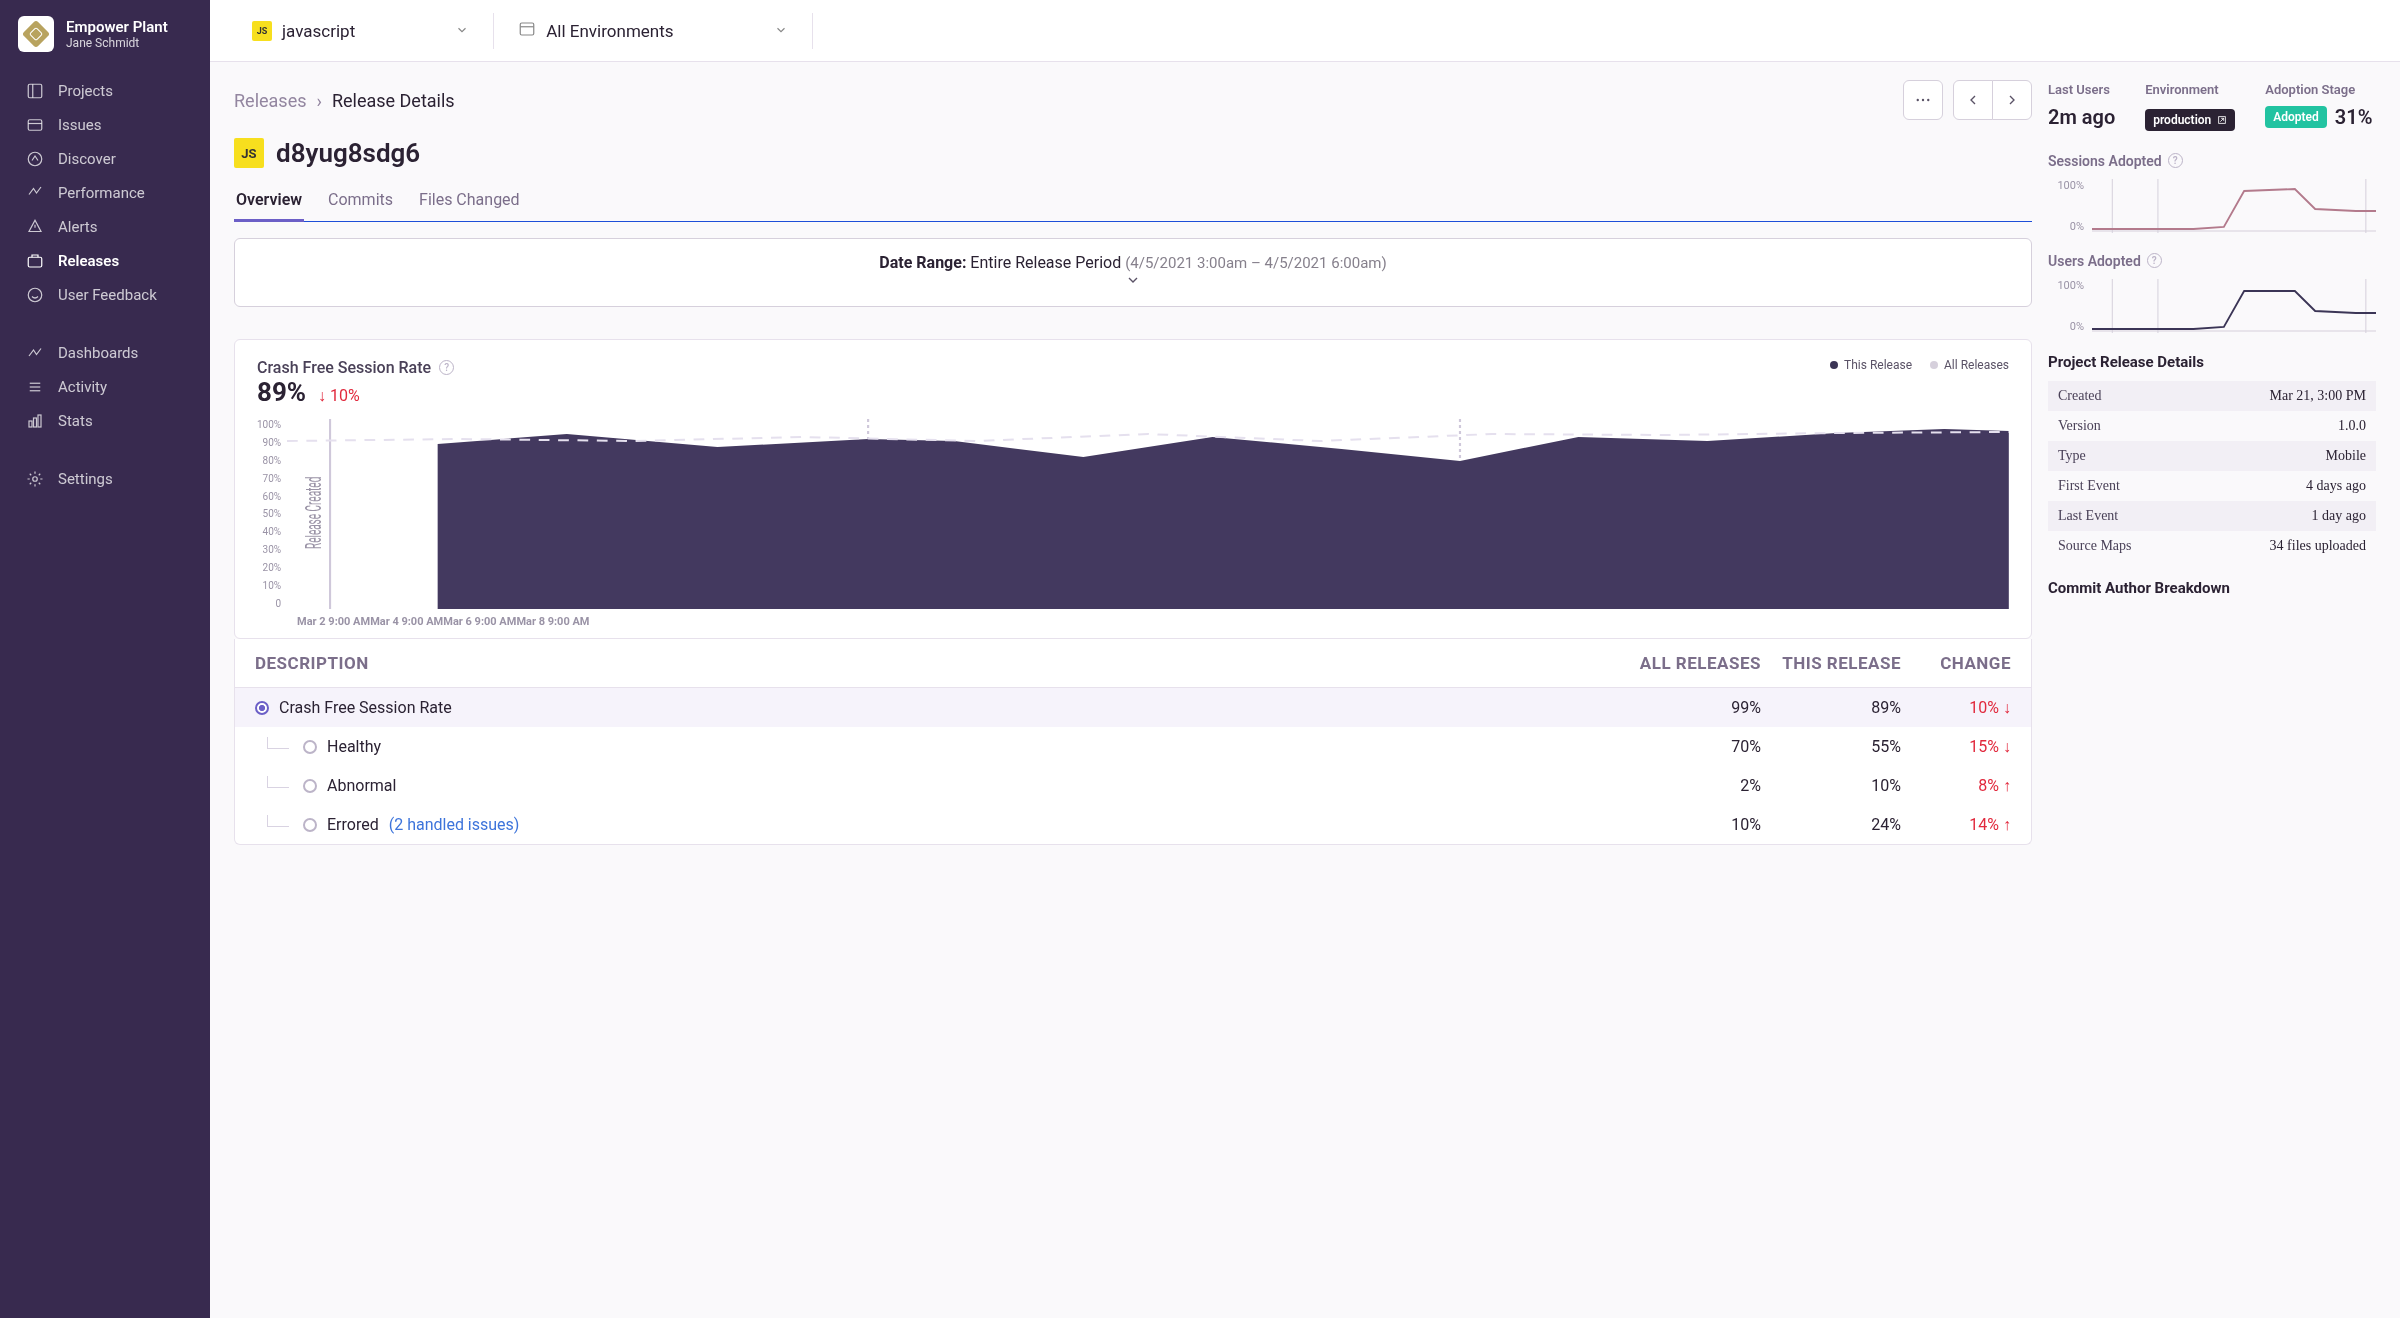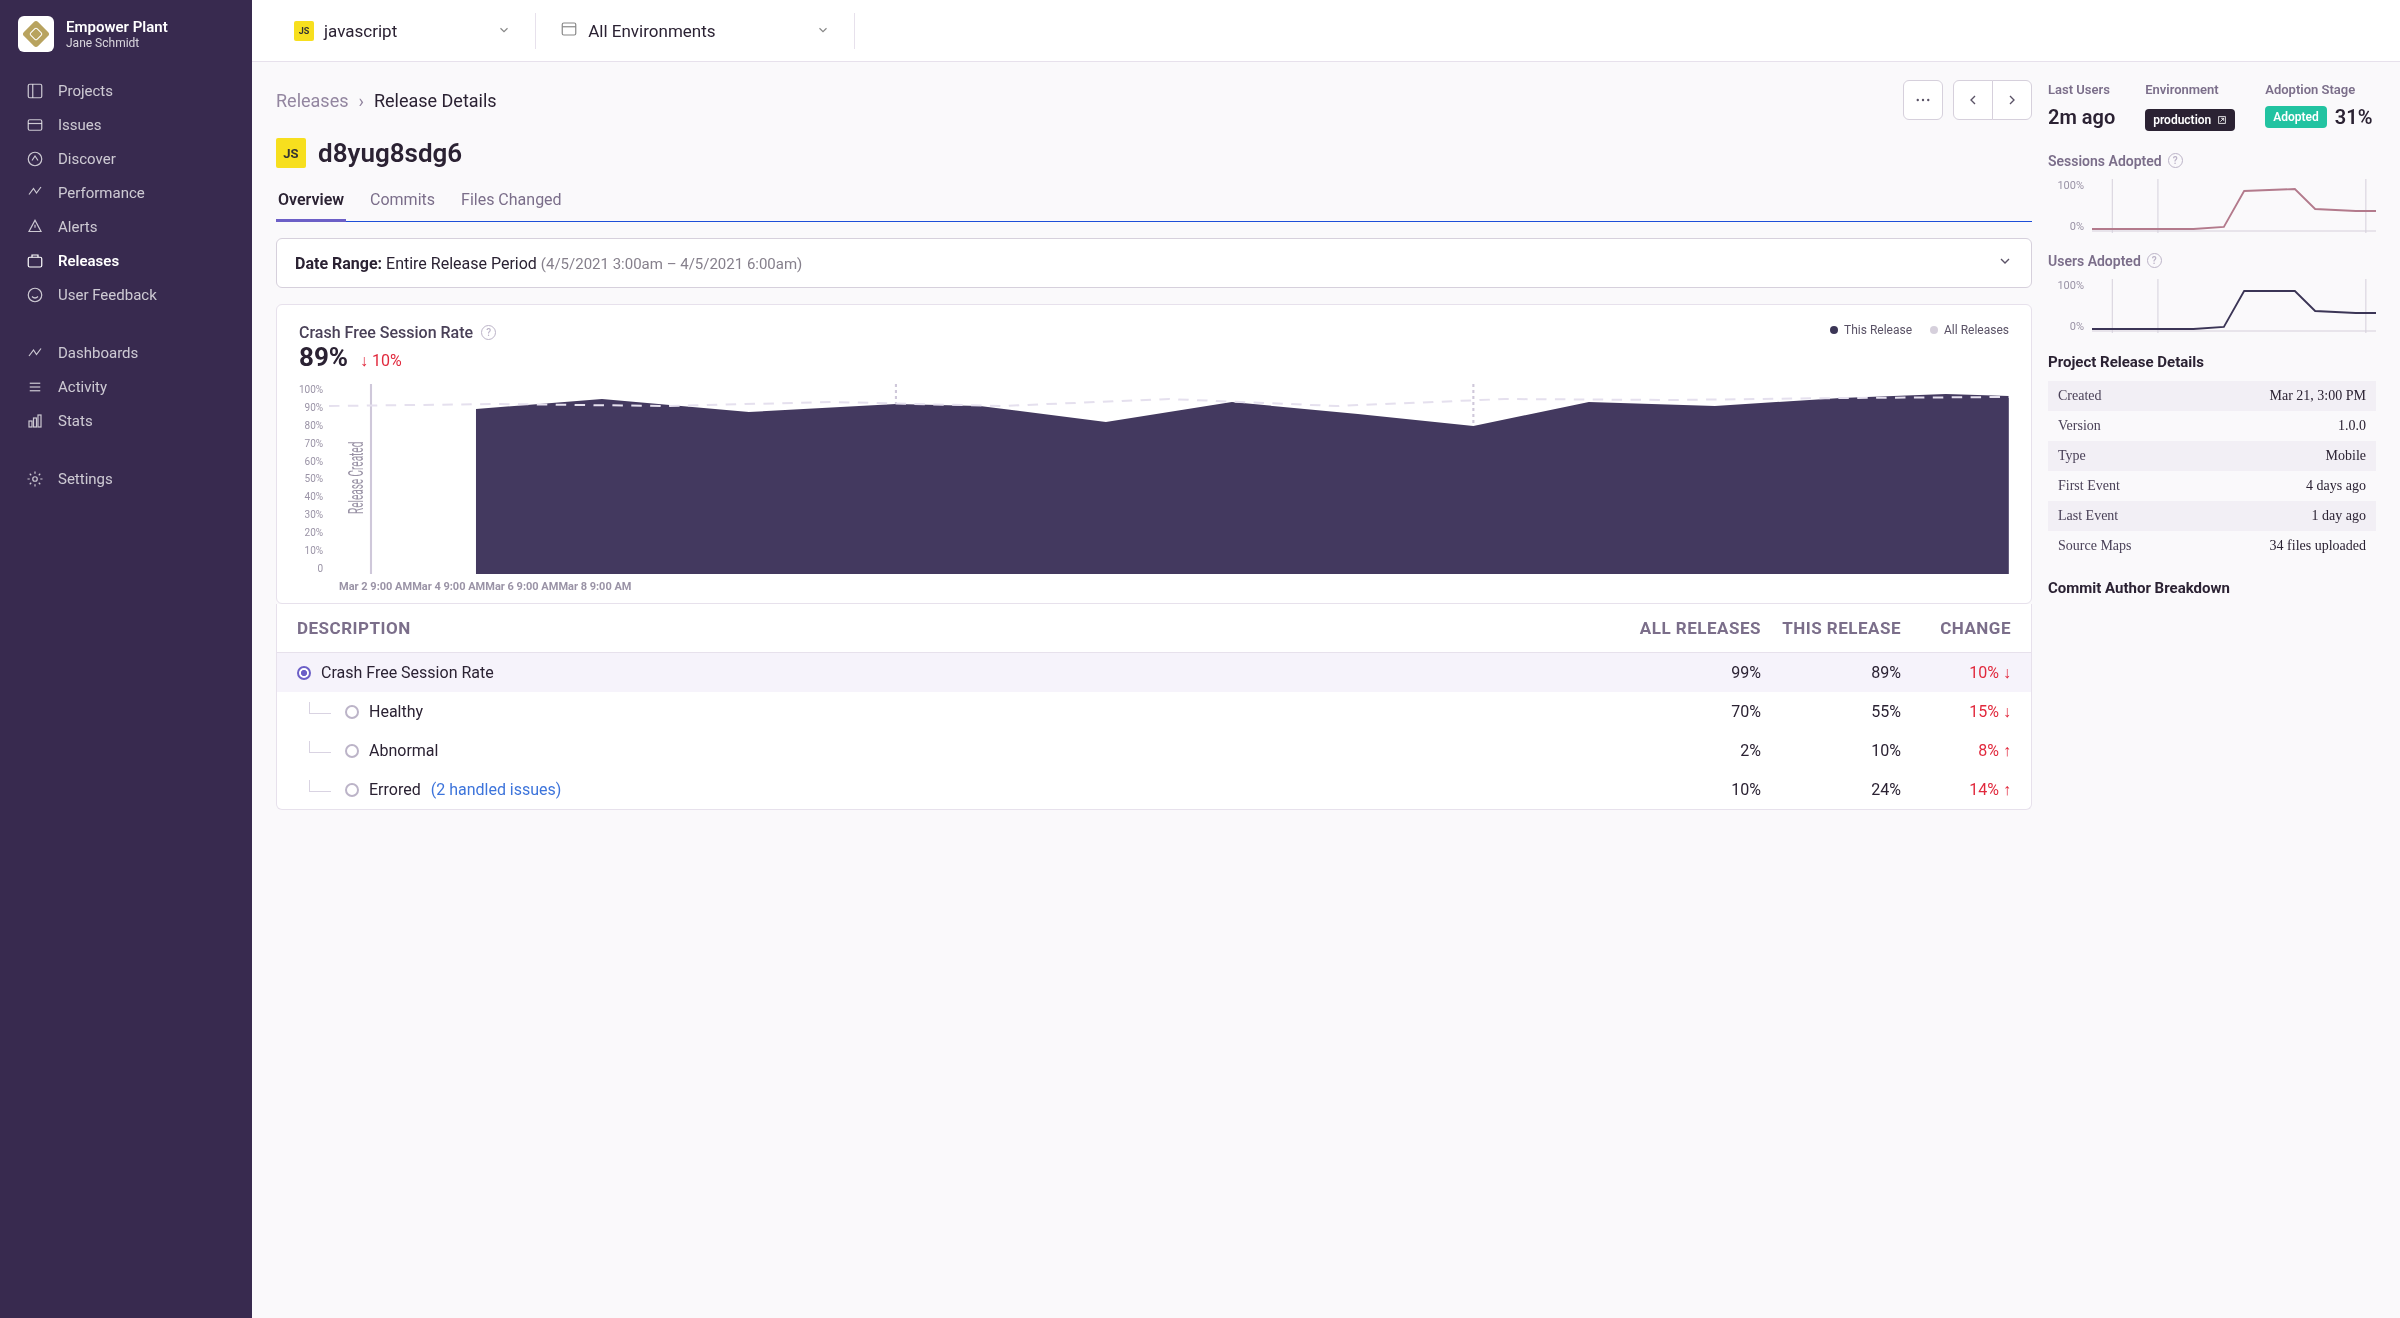--- a/index.html
+++ b/index.html
@@ -1,20 +1,20 @@
 <!DOCTYPE html>
 <html><head>
 <meta charset="utf-8">
 <style>
 * { box-sizing: border-box; margin: 0; padding: 0; }
 body { font-family: -apple-system, BlinkMacSystemFont, "Segoe UI", Roboto, sans-serif; color: #2b2233; background: #fff; }
 .app { display: flex; min-height: 100vh; }
 
 
-.sidebar { width: 252px; background: #382a4f; color: #fff; flex-shrink: 0; display: flex; flex-direction: column; }
+.sidebar { width: 210px; background: #382a4f; color: #fff; flex-shrink: 0; display: flex; flex-direction: column; }
 .sidebar-header { display: flex; align-items: center; padding: 16px 18px; gap: 12px; }
 .logo-box { width: 36px; height: 36px; background: #fff; border-radius: 6px; display: flex; align-items: center; justify-content: center; }
 .logo-diamond { width: 20px; height: 20px; background: #b8a35f; transform: rotate(45deg); border-radius: 3px; position: relative; }
 .logo-diamond::after { content: ""; position: absolute; inset: 5px; border: 1.5px solid #fff; border-radius: 2px; }
 .sidebar-title { font-weight: 600; font-size: 15px; line-height: 1.2; }
 .sidebar-subtitle { font-size: 12px; opacity: 0.8; }
 
 .nav-section { padding: 6px 0; }
 .nav-divider { height: 12px; }
 .nav-item { display: flex; align-items: center; gap: 14px; padding: 8px 26px; font-size: 15px; color: rgba(255,255,255,0.75); cursor: pointer; }
@@ -45,21 +45,21 @@
 
 .release-title-row { display: flex; align-items: center; gap: 12px; margin-bottom: 18px; }
 .release-title-row .js-badge { width: 30px; height: 30px; font-size: 13px; }
 .release-title { font-size: 26px; font-weight: 600; }
 
 .tabs { display: flex; gap: 22px; border-bottom: 1px solid #1d4ed8; margin-bottom: 16px; }
 .tab { padding: 4px 2px 12px; font-size: 16px; color: #7b6e8a; cursor: pointer; position: relative; }
 .tab.active { color: #2b2233; font-weight: 600; }
 .tab.active::after { content: ""; position: absolute; left: 0; right: 0; bottom: -1px; height: 3px; background: #6c5fc7; }
 
-.date-range { background: #fff; border: 1px solid #d6d0dc; border-radius: 6px; padding: 14px 18px; display: flex; align-items: center; justify-content: space-between; cursor: pointer; margin-bottom: 16px; }
+.date-range { background: #fff; border: 1px solid #d6d0dc; border-radius: 6px; padding: 14px 18px; display: flex; align-items: center; justify-content: space-between; cursor: pointer; margin-bottom: 32px; flex-direction: column; }
 .date-range .label { font-weight: 700; font-size: 16px; }
 .date-range .val { font-size: 16px; }
 .date-range .meta { color: #86808c; font-size: 15px; }
 
 .chart-card { background: #fff; border: 1px solid #e7e1ec; border-radius: 6px; padding: 18px 22px 10px; }
 .chart-header { display: flex; justify-content: space-between; align-items: flex-start; }
 .chart-title-row { display: flex; align-items: center; gap: 8px; font-size: 16px; color: #4a4158; font-weight: 500; }
 .help-icon { width: 15px; height: 15px; border: 1px solid #bcb4c8; border-radius: 50%; display:inline-flex; align-items: center; justify-content: center; font-size: 10px; color: #bcb4c8; }
 .chart-bignum { font-size: 26px; font-weight: 700; margin-top: 4px; }
 .chart-change { color: #e1293d; font-size: 16px; margin-left: 8px; }

